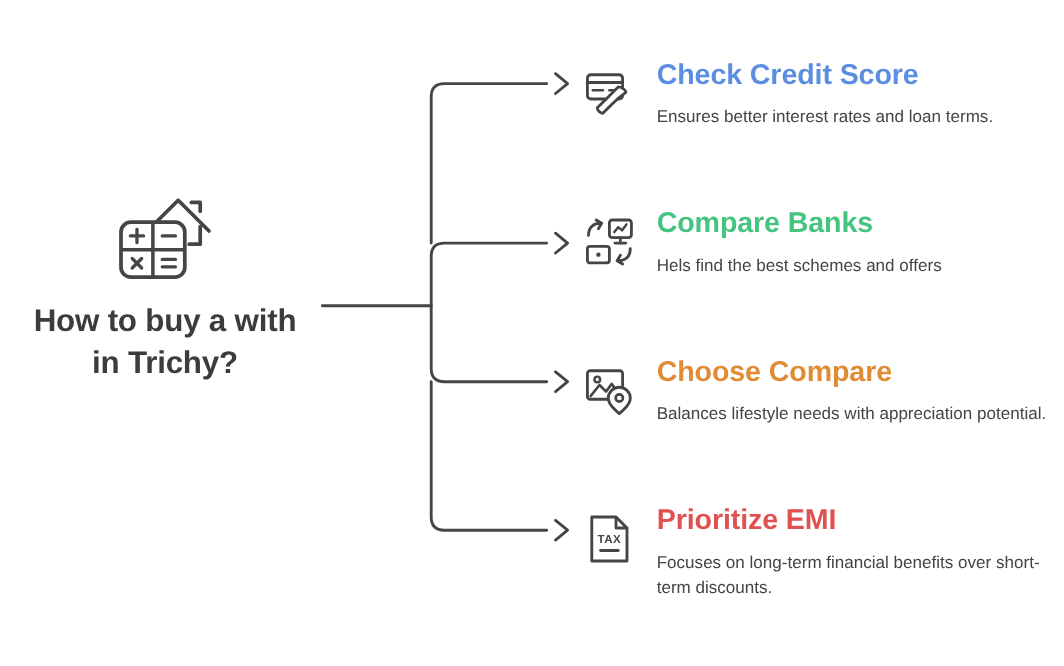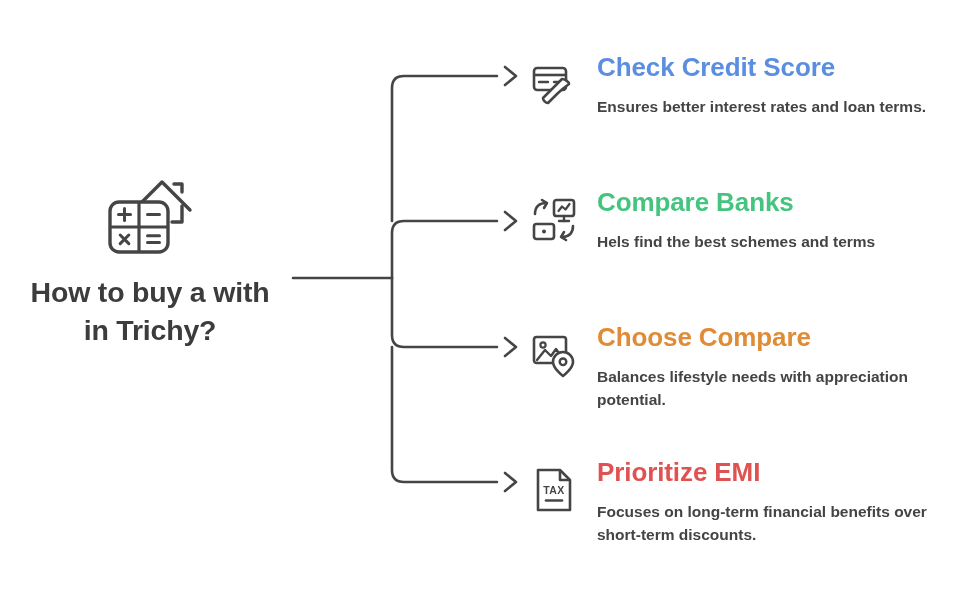--- a/index.html
+++ b/index.html
@@ -77,21 +77,21 @@
     font-weight: bold;
     line-height: 1.2;
     letter-spacing: -0.1px;
     margin-top: 0px;
   }
   .branch-desc {
     font-size: 15.5px;
     color: #444444;
     line-height: 1.45;
     margin-top: 13px;
-    font-weight: bold;
+    font-weight: normal;
   }
 
   #branch-0 { top: 52px; }
   #branch-1 { top: 187px; }
   #branch-2 { top: 322px; }
   #branch-3 { top: 457px; }
 </style>
 </head>
 <body>
 
@@ -177,21 +177,21 @@
       <circle cx="14" cy="35.5" r="2" fill="#454545"></circle>
 
       <path d="M5 18 C5 10 10 7 16 7" stroke="#454545" stroke-width="2.6" fill="none" stroke-linecap="round"></path>
       <polyline points="12,4 17,7 14,12" stroke="#454545" stroke-width="2.6" fill="none" stroke-linecap="round" stroke-linejoin="round"></polyline>
 
       <path d="M43 30 C43 38 38 41 32 41" stroke="#454545" stroke-width="2.6" fill="none" stroke-linecap="round"></path>
       <polyline points="36,44 31,41 34,36" stroke="#454545" stroke-width="2.6" fill="none" stroke-linecap="round" stroke-linejoin="round"></polyline>
     </svg>
     <div class="branch-body">
       <div class="branch-title" style="color: rgb(69, 196, 127);">Compare Banks</div>
-      <div class="branch-desc">Hels find the best schemes and terms</div>
+      <div class="branch-desc">Hels find the best schemes and offers</div>
     </div>
   </div>
 
   <div class="branch" id="branch-2">
     <svg class="branch-icon" viewBox="0 0 48 48" fill="none">
       <rect x="4" y="6" width="32" height="26" rx="2.6" ry="2.6" stroke="#454545" stroke-width="2.6" fill="#ffffff"></rect>
       <circle cx="13" cy="14" r="2.6" stroke="#454545" stroke-width="2.2" fill="none"></circle>
       <polyline points="7,29 15,19 21,25 26,18 34,29" stroke="#454545" stroke-width="2.4" fill="none" stroke-linecap="round" stroke-linejoin="round"></polyline>
 
       <path d="M33 21 C38.5 21 43 25.5 43 31 C43 37.5 33 45 33 45

